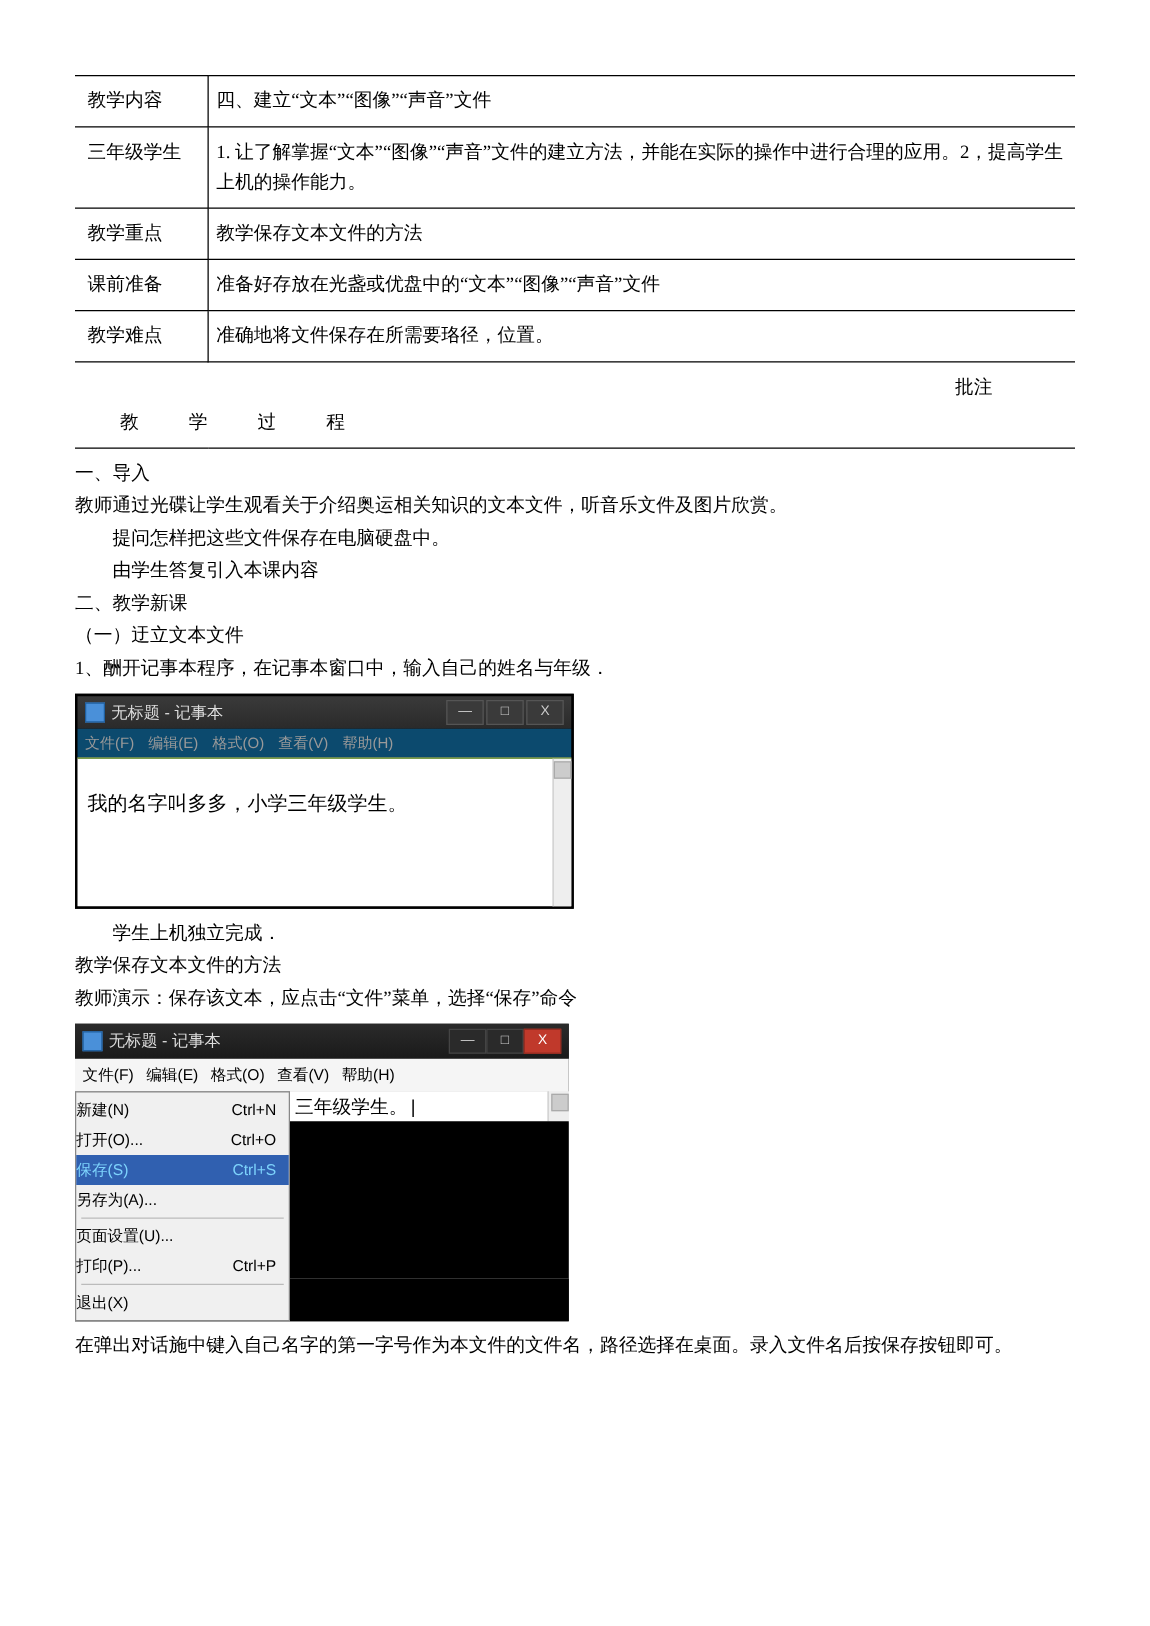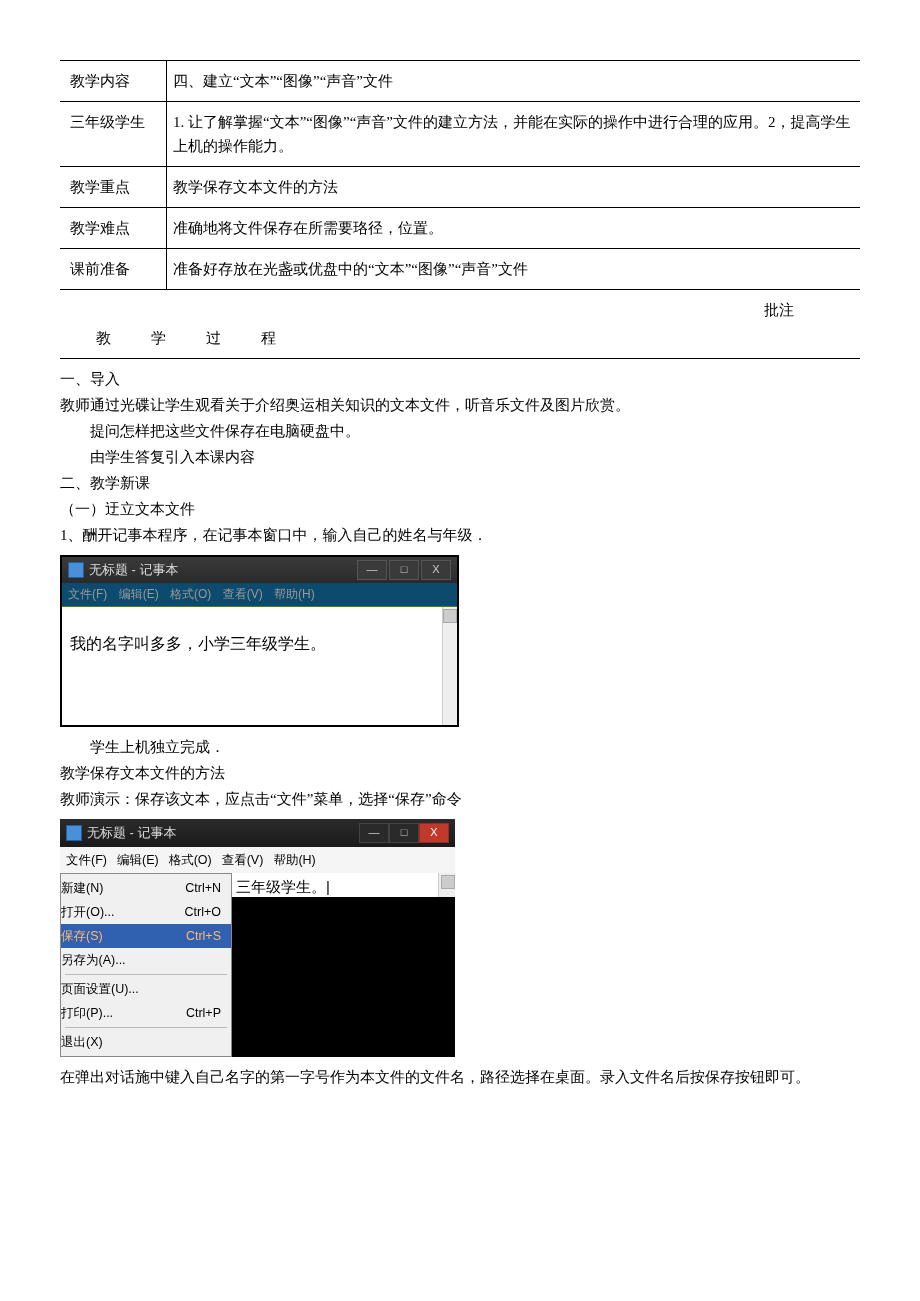--- a/index.html
+++ b/index.html
@@ -138,37 +138,37 @@
     padding:2px 0;
   }
   .np2-dd-row {
     display:flex;
     justify-content:space-between;
     padding:2px 10px 2px 0;
     align-items:center;
   }
   .np2-dd-row.sel {
     background:#3060b0;
-    color:#fdba74;
+    color:#7dd3fc;
   }
   .np2-dd-sep {
     border-top:1px solid #bbb;
     margin:2px 4px;
   }
   .np2-right {
     flex:1;
     background:#fff;
     min-height:150px;
     position:relative;
   }
   .np2-right .text-strip {
     background:#fff;
     padding:2px 4px;
     font-size:15px;
-    font-family:Liberation Sans, sans-serif;
+    font-family:Liberation Mono, monospace;
     color:#000;
     border-bottom:1px solid rgba(0,0,0,0);
     height:20px;
   }
   .np2-right .black-fill {
     position:absolute; left:0; right:0; top:24px; bottom:0;
     background:#000;
   }
   .np2-right .scroll-gray {
     position:absolute; right:0; top:0; width:16px; height:24px;
@@ -190,26 +190,26 @@
   </tr>
   <tr>
     <td class="label">三年级学生</td>
     <td>1. 让了解掌握“文本”“图像”“声音”文件的建立方法，并能在实际的操作中进行合理的应用。2，提高学生上机的操作能力。</td>
   </tr>
   <tr>
     <td class="label">教学重点</td>
     <td>教学保存文本文件的方法</td>
   </tr>
   <tr>
+    <td class="label">课前准备</td>
+    <td>准备好存放在光盏或优盘中的“文本”“图像”“声音”文件</td>
+  </tr>
+  <tr>
     <td class="label">教学难点</td>
     <td>准确地将文件保存在所需要珞径，位置。</td>
-  </tr>
-  <tr>
-    <td class="label">课前准备</td>
-    <td>准备好存放在光盏或优盘中的“文本”“图像”“声音”文件</td>
   </tr>
   <tr class="proc-row">
     <td colspan="2">
       <span class="proc-left">教学过程</span>
       <span class="proc-right">批注</span>
     </td>
   </tr>
 </tbody>
   </table>
 

